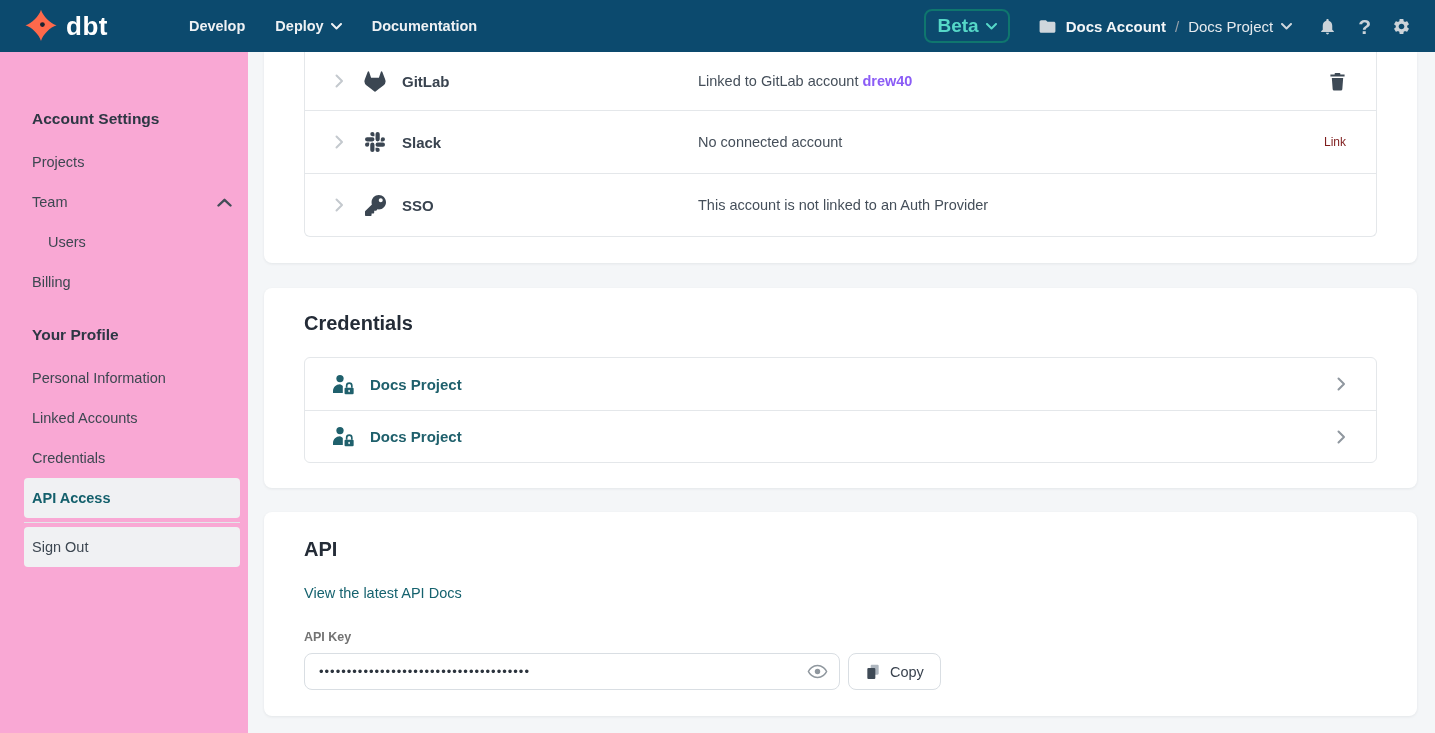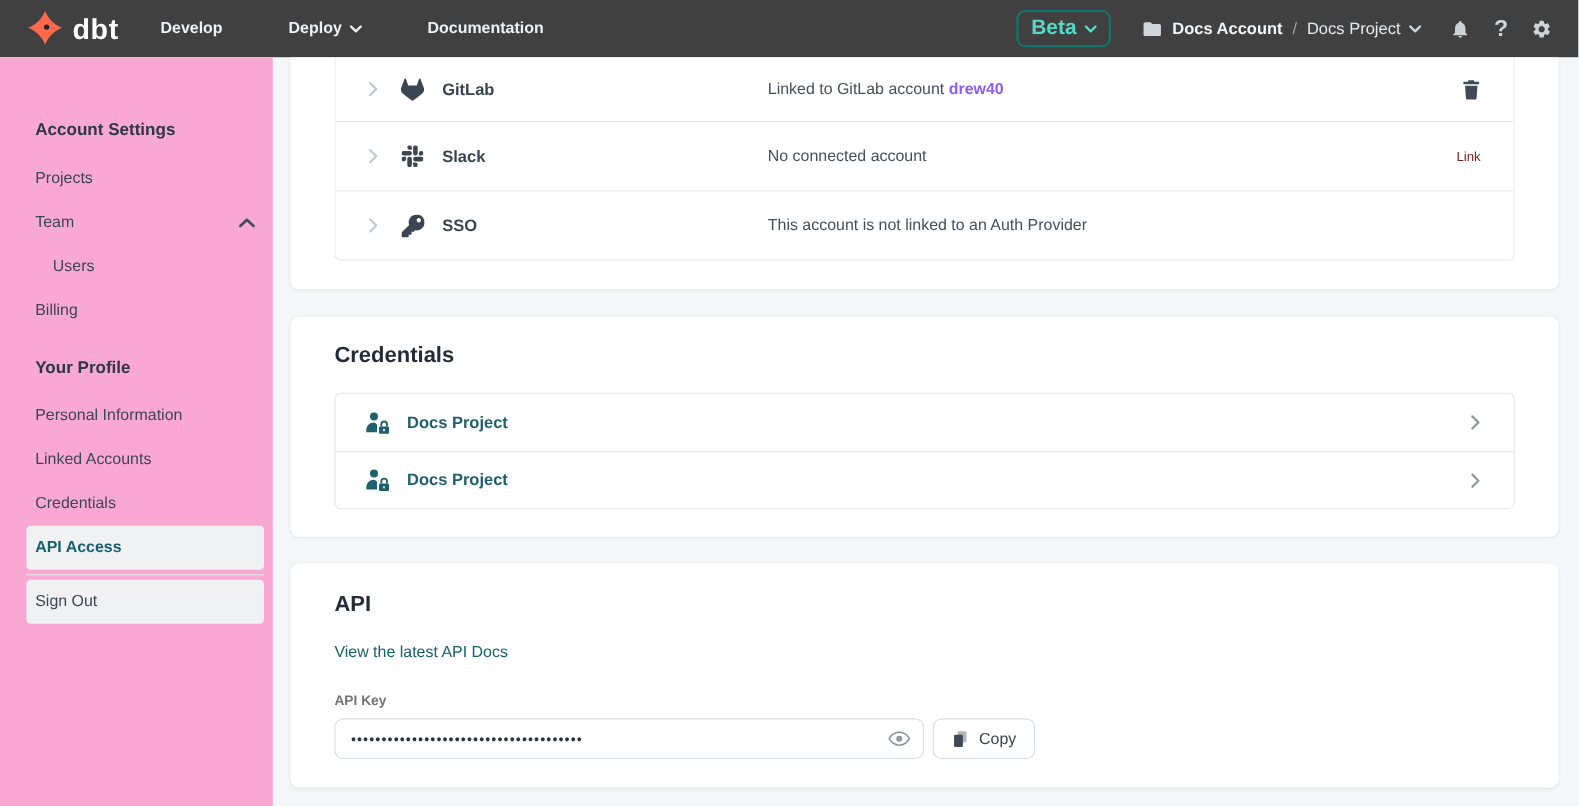--- a/index.html
+++ b/index.html
@@ -1,23 +1,23 @@
 <!DOCTYPE html>
 <html><head>
 <meta charset="utf-8">
 <style>
   * { box-sizing: border-box; margin: 0; padding: 0; }
   html, body { width: 1435px; height: 733px; overflow: hidden; }
   body { font-family: "Liberation Sans", sans-serif; background: #f4f6f8; color: #39434f; }
 
   
-  .topnav { height: 52px; background: #404040; display: flex; align-items: center; padding: 0 24px; }
+  .topnav { height: 52px; background: #0c4a6e; display: flex; align-items: center; padding: 0 24px; }
   .brand { display: flex; align-items: center; gap: 8px; margin-right: 38px; cursor: pointer; }
   .brand-word { color: #ffffff; font-size: 26px; font-weight: 700; letter-spacing: .5px; }
-  .nav-links { display: flex; align-items: center; gap: 60px; }
+  .nav-links { display: flex; align-items: center; gap: 30px; margin-left: 43px; }
   .nav-link { color: #eef1f4; font-size: 14.5px; font-weight: 700; display: flex; align-items: center; gap: 7px; cursor: pointer; }
   .nav-spacer { flex: 1; }
   .beta-pill { display: flex; align-items: center; gap: 7px; border: 2px solid #0f766e; color: #56d8c8; border-radius: 8px; padding: 4px 11px; font-size: 19px; font-weight: 700; cursor: pointer; }
   .crumbs { display: flex; align-items: center; gap: 9px; margin-left: 28px; }
   .crumb-account { color: #f2f5f7; font-size: 15px; font-weight: 700; }
   .crumb-sep { color: #97a1ab; font-size: 15px; }
   .crumb-project { color: #e6eaee; font-size: 15px; display: flex; align-items: center; gap: 8px; cursor: pointer; }
   .nav-icons { display: flex; align-items: center; gap: 21px; margin-left: 26px; }
   .nav-icon { color: #ccd3d9; cursor: pointer; display: flex; align-items: center; }
   .help-glyph { font-size: 21px; font-weight: 700; color: #ccd3d9; line-height: 1; }

